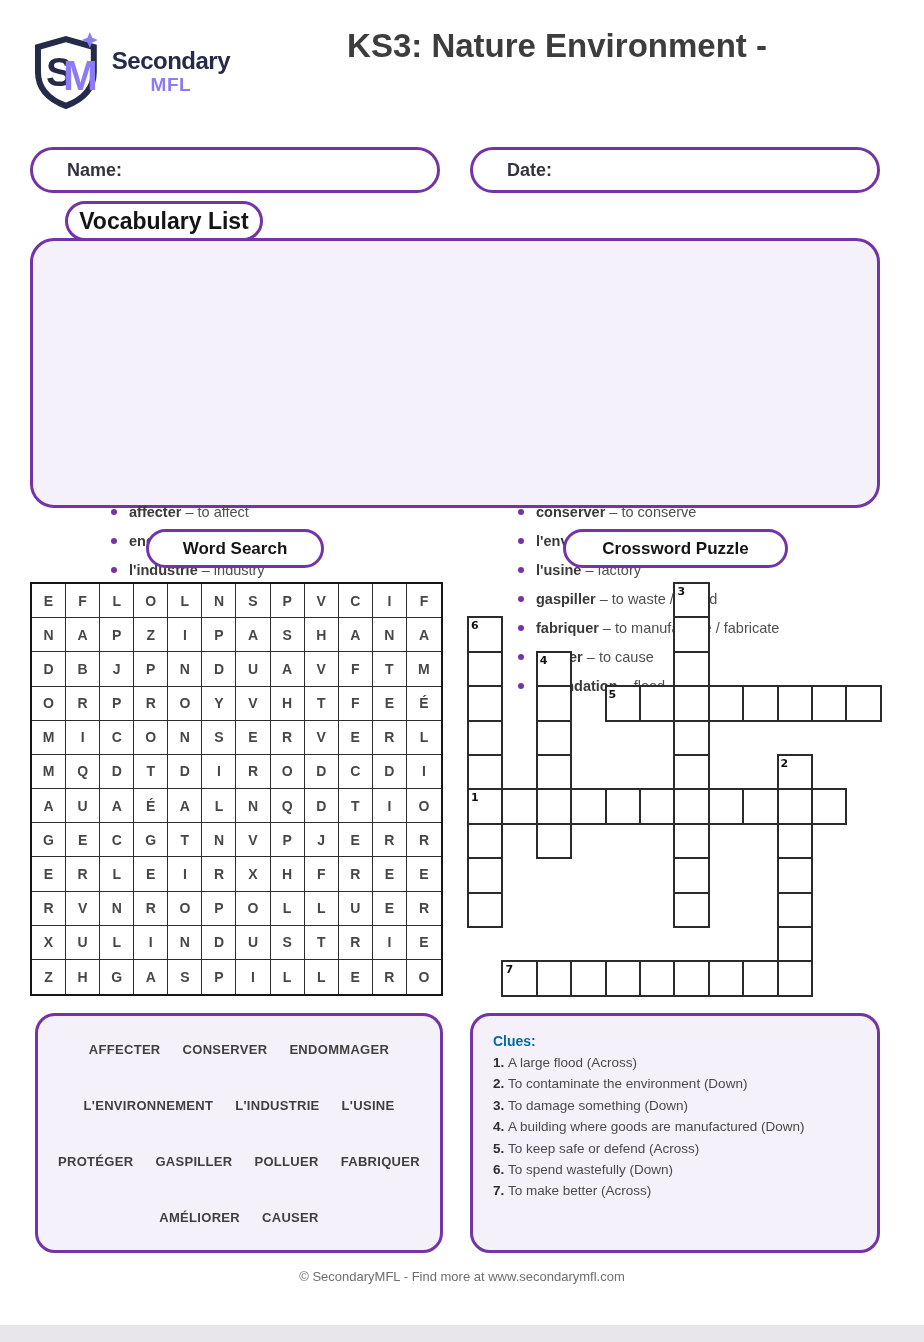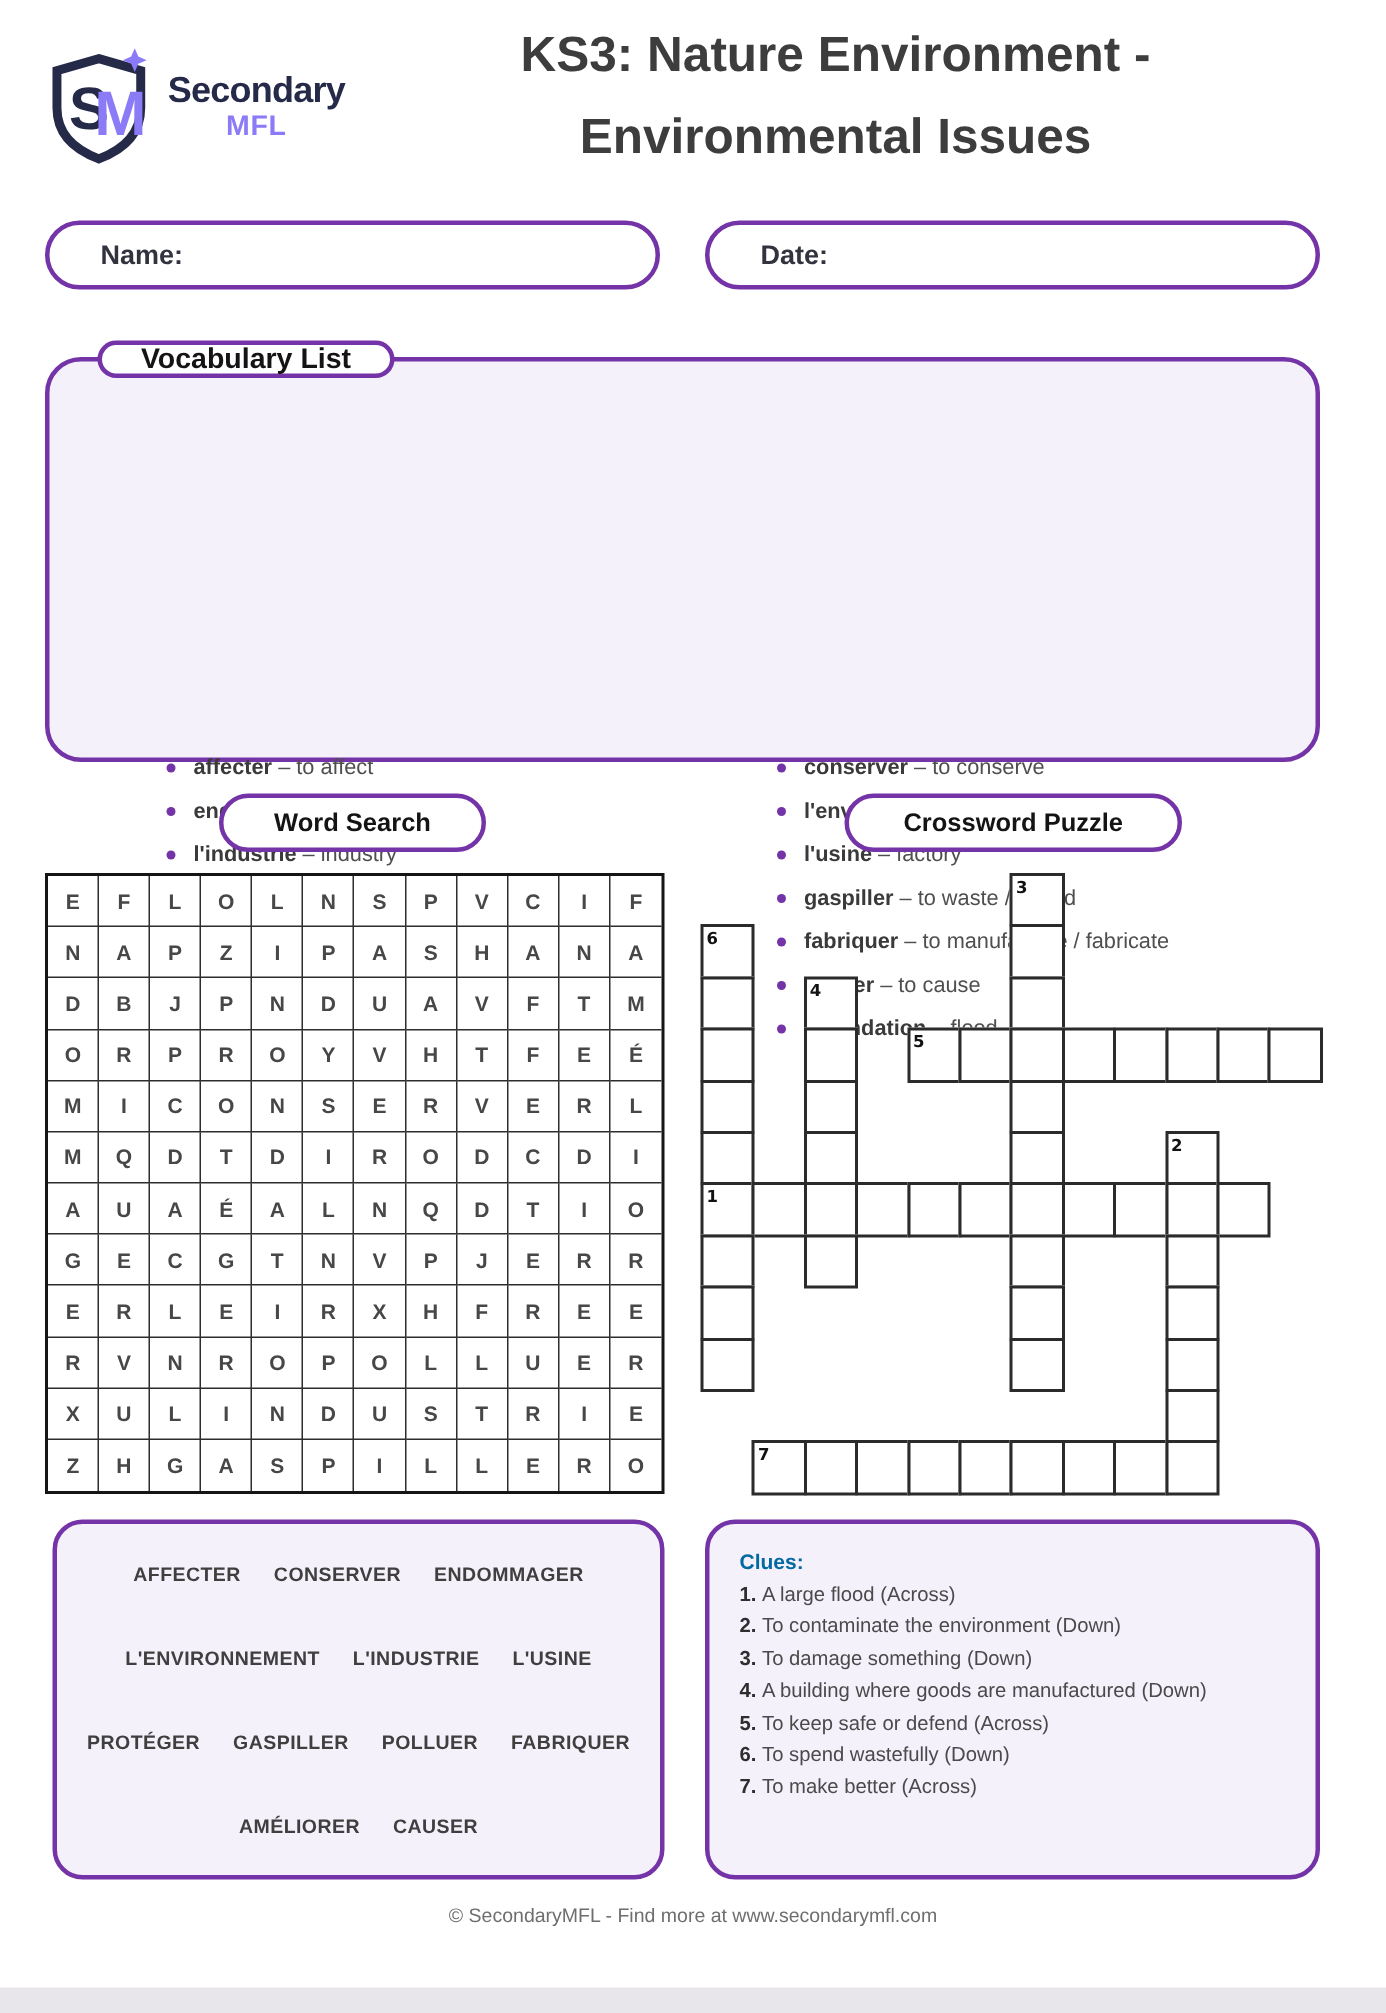--- a/index.html
+++ b/index.html
@@ -5,35 +5,35 @@
   * { margin:0; padding:0; box-sizing:border-box; }
   html,body { background:#ffffff; }
   body { font-family:"Liberation Sans", sans-serif; }
   .page { position:relative; width:924px; height:1342px; background:#ffffff; overflow:hidden; margin:0 auto; }
 
   
   .logo { position:absolute; left:30px; top:33px; width:200px; height:76px; display:flex; align-items:center; }
   .logo-text { margin-left:6px; line-height:1; }
   .logo-text .l1 { font-size:24px; font-weight:bold; color:#252a49; letter-spacing:-0.5px; }
   .logo-text .l2 { font-size:19px; font-weight:bold; color:#8b7bf6; margin-top:2px; letter-spacing:0.5px;text-align:center; }
-  .title { position:absolute; left:190px; top:8px; width:734px; text-align:center;
+  .title { position:absolute; left:190px; top:18px; width:734px; text-align:center;
            font-size:33px; font-weight:bold; color:#3d3d3d; line-height:55px; }
 
   
   .field-box { position:absolute; top:147px; width:410px; height:46px; border:3px solid #7433a7;
                border-radius:23px; background:#fff; display:flex; align-items:center; padding-left:34px;
                font-size:18px; font-weight:bold; color:#33333f; }
   .field-name { left:30px; } .field-date { left:470px;align-items:center; }
 
   
   .vocab-box { position:absolute; left:30px; top:238px; width:850px; height:270px;
                background:#f5f1fb; border:3px solid #7433a7; border-radius:24px; }
   .pill { background:#fff; border:3px solid #7433a7; border-radius:24px; display:flex;
           align-items:center; justify-content:center; font-weight:bold; color:#141414; }
-  .vocab-pill { position:absolute; left:65px; top:227px; width:198px; height:25px; font-size:19px; z-index:2; }
+  .vocab-pill { position:absolute; left:65px; top:201px; width:198px; height:40px; font-size:23px; z-index:2; }
   .vocab-cols { position:absolute; left:30px; top:256px; width:850px; display:flex; }
   .vocab-col { width:50%; padding-left:48px; }
   .vocab-col.right { padding-left:30px; }
   .vocab-item { display:flex; align-items:center; height:29px; font-size:14.5px; color:#4f4f4f; }
   .bullet { width:6px; height:6px; border-radius:50%; background:#7433a7; margin-right:12px; flex:none; }
   .vocab-item b { color:#3a3a3a; font-weight:bold; }
 
   
   .ws-pill { position:absolute; left:146px; top:529px; width:178px; height:39px; font-size:17px; }
   .cw-pill { position:absolute; left:563px; top:529px; width:225px; height:39px; font-size:17px; }
@@ -84,21 +84,20 @@
       <path d="M60 0 l2.4 5.6 L68 8 l-5.6 2.4 L60 16 l-2.4-5.6 L52 8 l5.6-2.4 Z" fill="#8b7bf6"></path>
     </svg>
     <div class="logo-text">
       <div class="l1">Secondary</div>
       <div class="l2">MFL</div>
     </div>
   </div>
 
   <div class="title">
     <div>KS3: Nature Environment -</div>
-    <div>Environmental Issues</div>
   </div>
 
   <div class="field-box field-name">
     <span>Name:</span>
   </div>
   <div class="field-box field-date">
     <span>Date:</span>
   </div>
 
   <div class="vocab-box">

